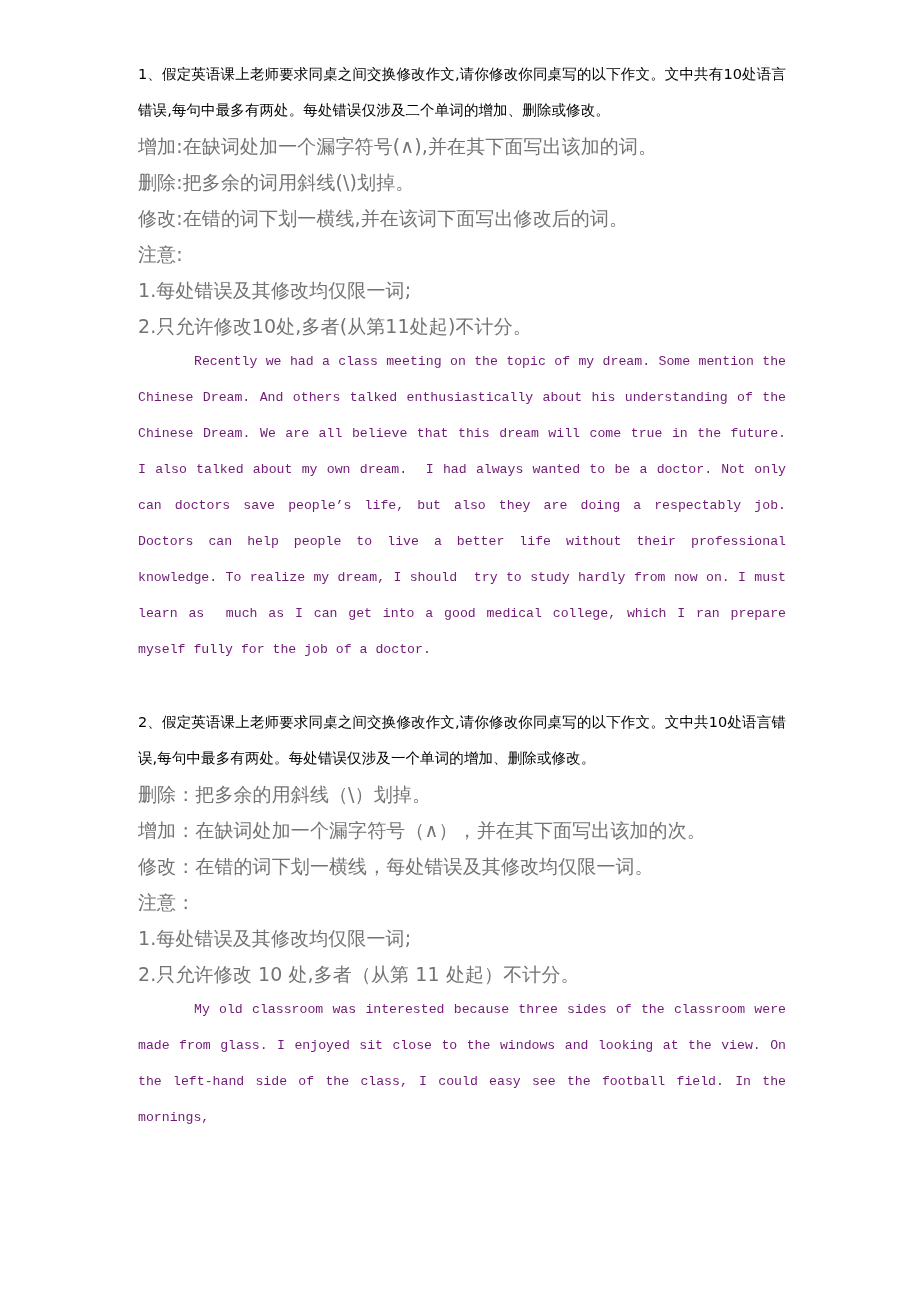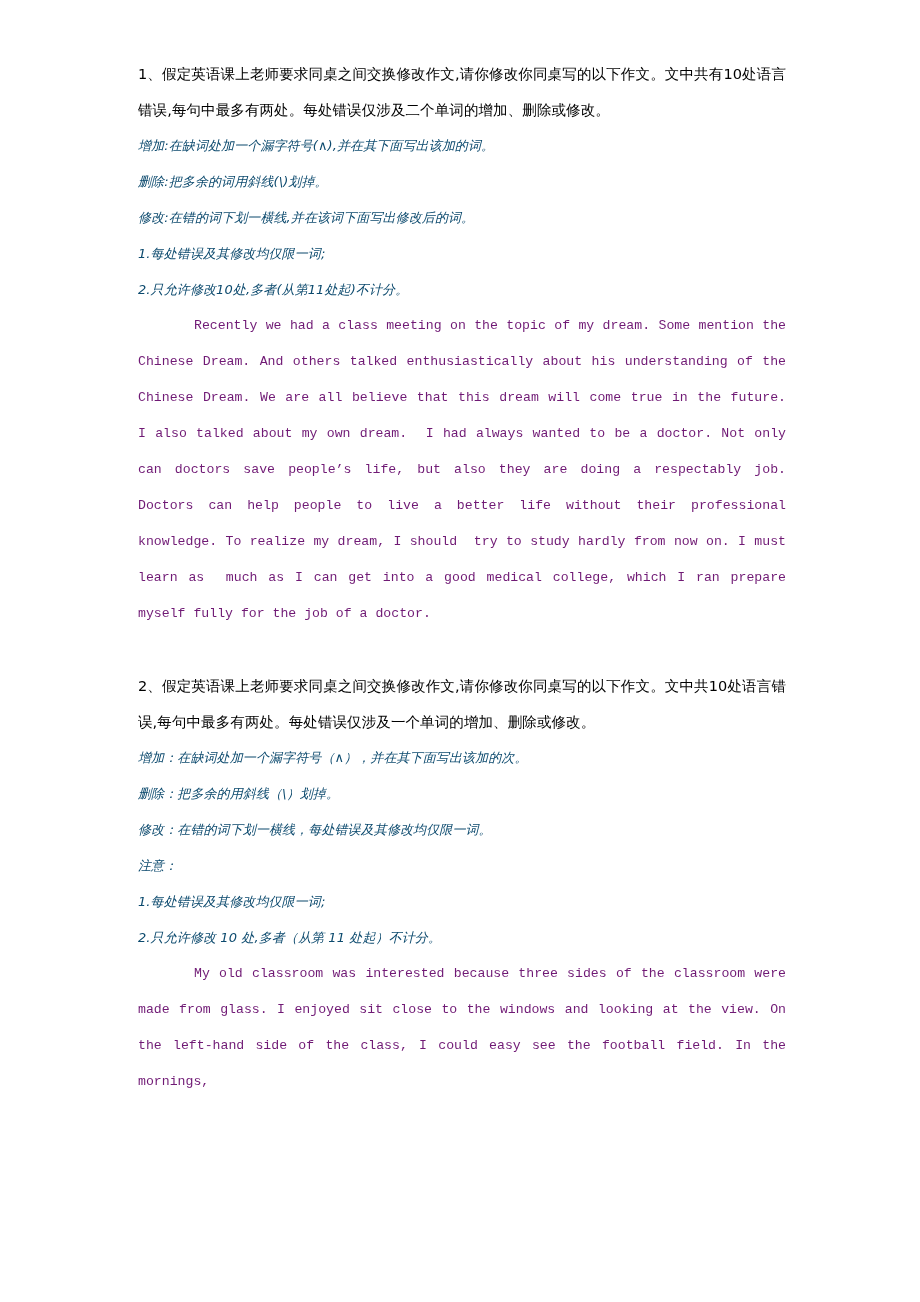--- a/index.html
+++ b/index.html
@@ -20,26 +20,25 @@
     height: 1302px;
     box-sizing: border-box;
     padding: 56px 138px 0 138px;
   }
   .doc {
     width: 648px;
   }
   
   .cn {
     font-family: "DejaVu Sans", "Liberation Sans", sans-serif;
-    font-size: 13px;
+    font-size: 19px;
     line-height: 36px;
     letter-spacing: 0.1px;
-    color: #0c4a6e;
+    color: #737373;
     text-align: justify;
-    font-style: italic;
   }
   .cn-block {
     font-family: "DejaVu Sans", "Liberation Sans", sans-serif;
     font-size: 14.5px;
     line-height: 36px;
     letter-spacing: 0.1px;
     color: #000;
     text-align: justify;
     text-justify: inter-character;
   }
@@ -66,30 +65,31 @@
 </head>
 <body>
 
 <div class="page">
   <div class="doc">
 
     <div class="cn-block">1、假定英语课上老师要求同桌之间交换修改作文,请你修改你同桌写的以下作文。文中共有10处语言错误,每句中最多有两处。每处错误仅涉及二个单词的增加、删除或修改。</div>
     <div class="cn">增加:在缺词处加一个漏字符号(∧),并在其下面写出该加的词。</div>
     <div class="cn">删除:把多余的词用斜线(\)划掉。</div>
     <div class="cn">修改:在错的词下划一横线,并在该词下面写出修改后的词。</div>
+    <div class="cn">注意:</div>
     <div class="cn">1.每处错误及其修改均仅限一词;</div>
     <div class="cn">2.只允许修改10处,多者(从第11处起)不计分。</div>
 
     <div class="en en-indent">Recently we had a class meeting on the topic of my dream. Some mention the Chinese Dream. And others talked enthusiastically about his understanding of the Chinese Dream. We are all believe that this dream will come true in the future.  I also talked about my own dream.  I had always wanted to be a doctor. Not only can doctors save people’s life, but also they are doing a respectably job. Doctors can help people to live a better life without their professional knowledge. To realize my dream, I should  try to study hardly from now on. I must learn as  much as I can get into a good medical college, which I ran prepare myself fully for the job of a doctor.</div>
 
     <div class="gap-lg"></div>
 
     <div class="cn-block sec2-head">2、假定英语课上老师要求同桌之间交换修改作文,请你修改你同桌写的以下作文。文中共10处语言错误,每句中最多有两处。每处错误仅涉及一个单词的增加、删除或修改。</div>
+    <div class="cn">删除：把多余的用斜线（\）划掉。</div>
     <div class="cn">增加：在缺词处加一个漏字符号（∧），并在其下面写出该加的次。</div>
-    <div class="cn">删除：把多余的用斜线（\）划掉。</div>
     <div class="cn">修改：在错的词下划一横线，每处错误及其修改均仅限一词。</div>
     <div class="cn">注意：</div>
     <div class="cn">1.每处错误及其修改均仅限一词;</div>
     <div class="cn">2.只允许修改 10 处,多者（从第 11 处起）不计分。</div>
 
     <div class="en en-indent">My old classroom was interested because three sides of the classroom were made from glass. I enjoyed sit close to the windows and looking at the view. On the left-hand side of the class, I could easy see the football field. In the mornings,</div>
 
   </div>
 </div>
 

